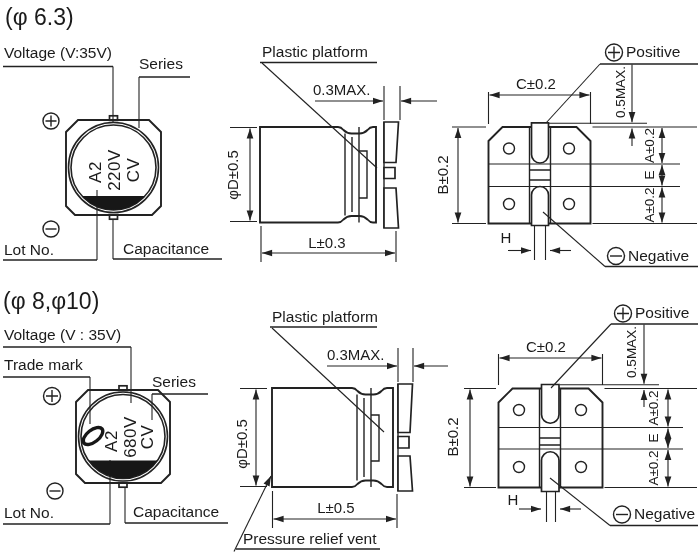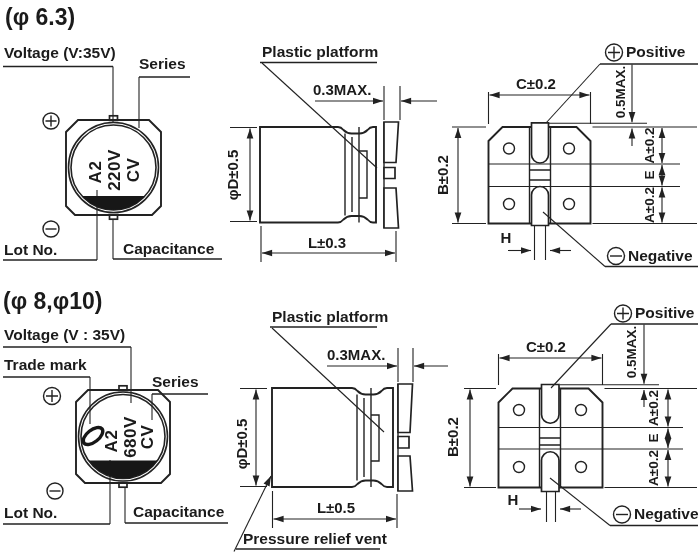--- a/index.html
+++ b/index.html
@@ -1,16 +1,16 @@
 <!DOCTYPE html>
 <html><head>
 <meta charset="utf-8">
 <style>
   html,body{margin:0;padding:0;background:#fff;}
-  .page{width:700px;height:553px;position:relative;background:#fff;overflow:hidden;font-weight:bold;}
+  .page{width:700px;height:553px;position:relative;background:#fff;overflow:hidden;}
   svg{display:block;}
   text{font-family:"Liberation Sans","DejaVu Sans",sans-serif;fill:#1b1b1b;}
   .t-title{font-size:23px;}
   .t-label{font-size:15.5px;}
   .t-dim{font-size:15px;}
   .t-dim-s{font-size:13.5px;}
   .t-mark{font-size:17px;letter-spacing:0.5px;}
   .ln{stroke:#222;stroke-width:1.1;fill:none;}
   .ln2{stroke:#222;stroke-width:1.3;fill:none;}
   .outline{stroke:#222;stroke-width:1.9;fill:none;}

